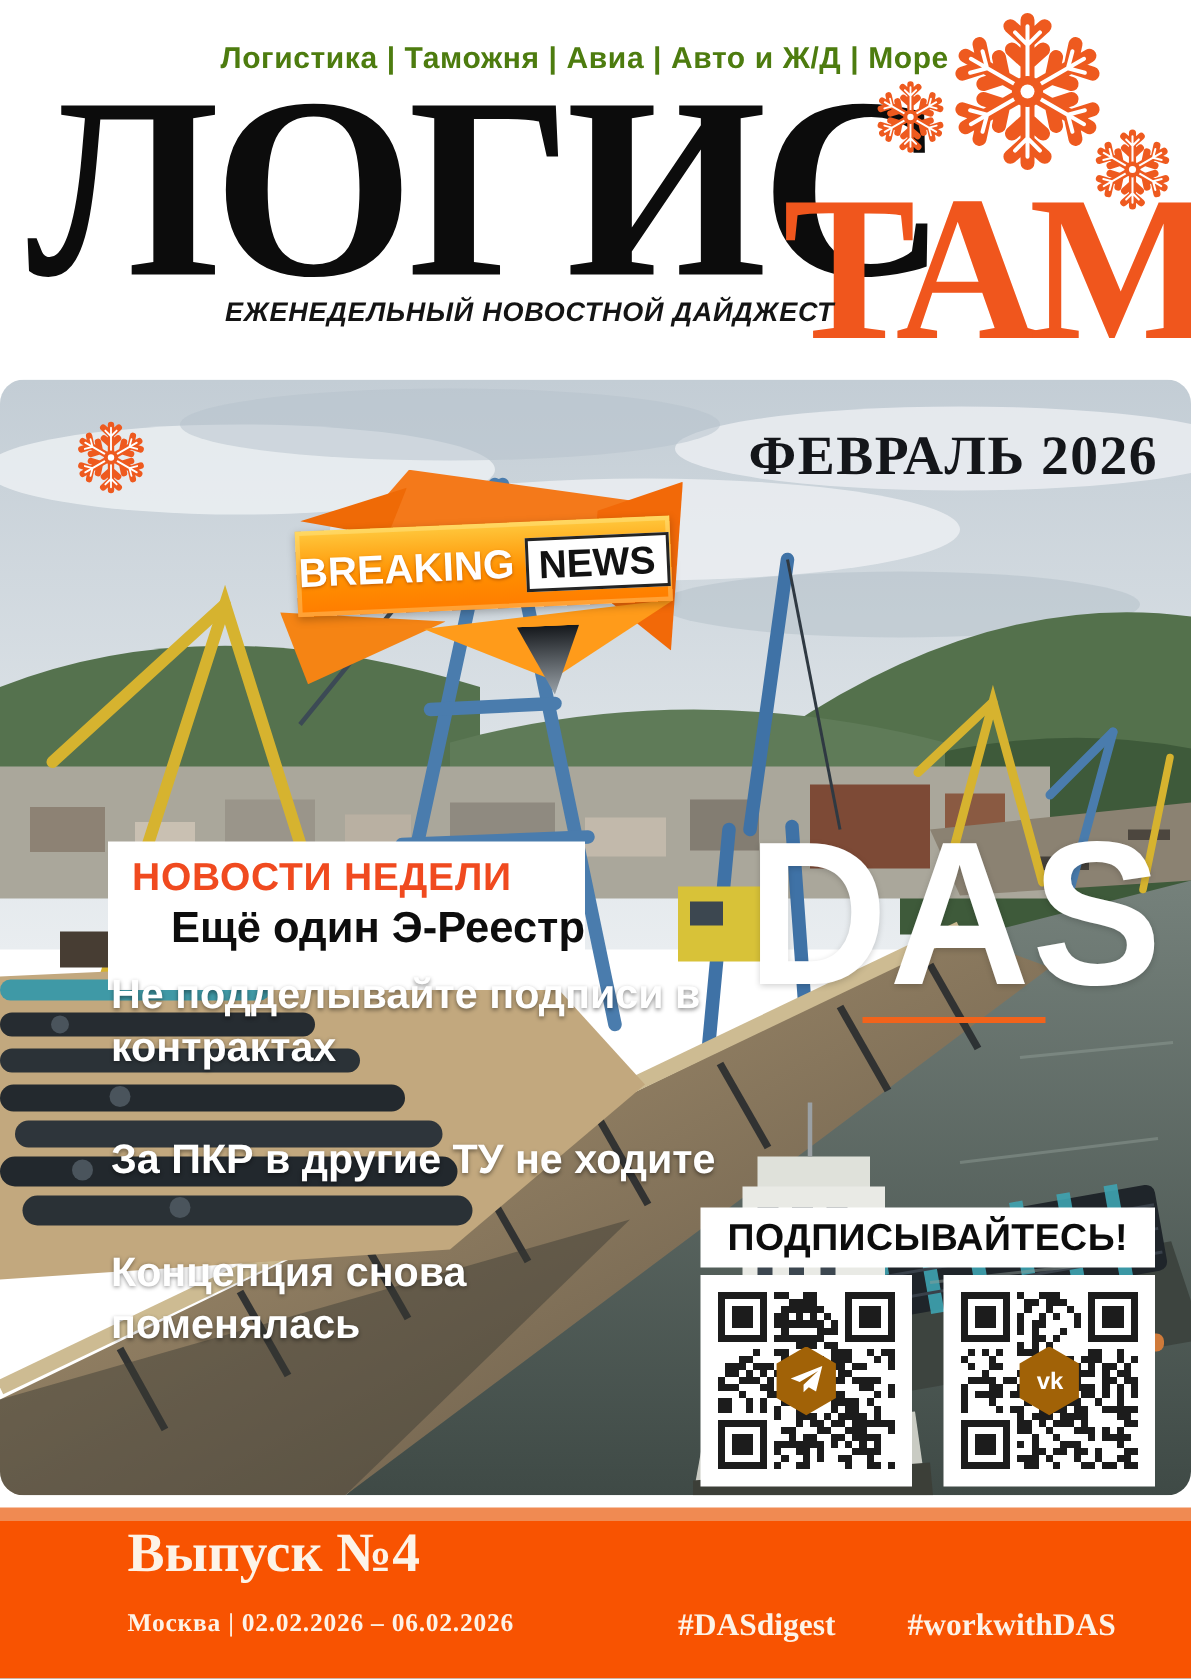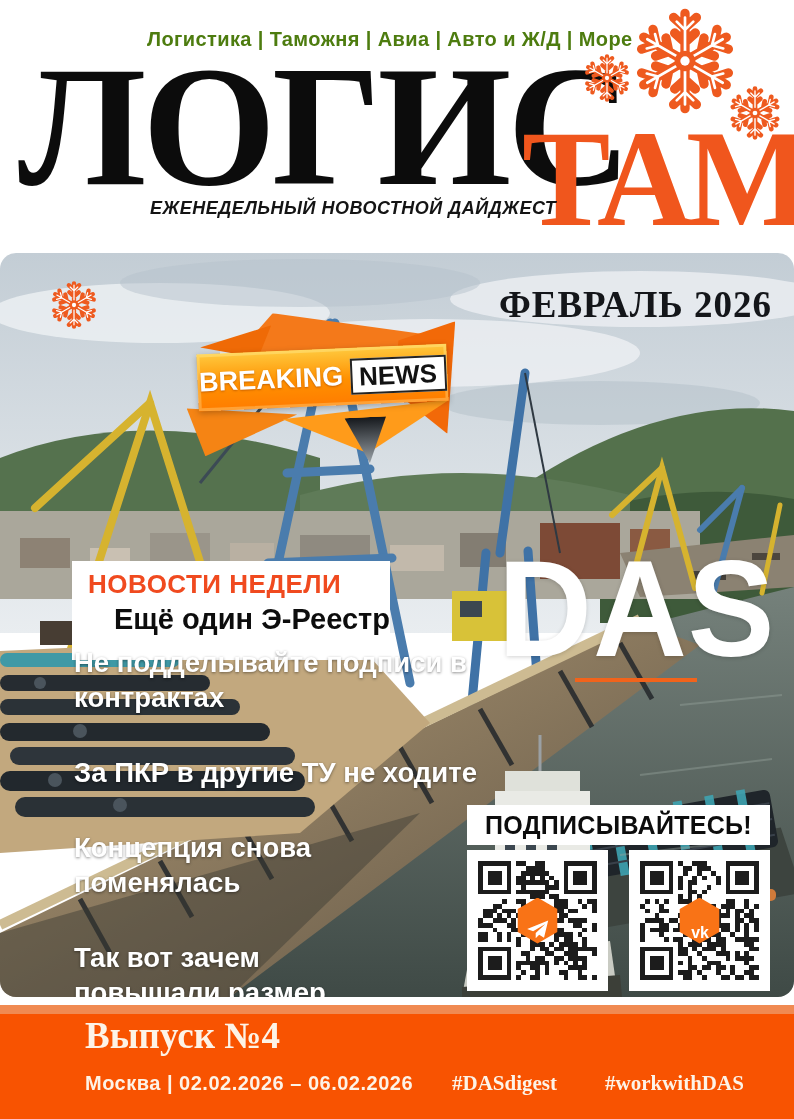--- a/index.html
+++ b/index.html
@@ -76,31 +76,31 @@
   .das-tag{font-size:23px;font-weight:700;letter-spacing:1.2px;}
 
   
   .subscribe{position:absolute;left:467px;top:552px;width:303px;height:40px;background:#fff;
              display:flex;align-items:center;justify-content:center;z-index:6;}
   .subscribe-label{font-size:25px;font-weight:800;color:#0c0c0c;letter-spacing:.3px;}
   .qrs{position:absolute;left:467px;top:597px;width:303px;display:flex;justify-content:space-between;z-index:6;}
   .qr-tile{width:141px;height:141px;background:#fff;position:relative;padding:9px;box-sizing:border-box;}
   .qr-svg{width:100%;height:100%;shape-rendering:crispEdges;}
   .qr-badge{position:absolute;left:50%;top:50%;width:46px;height:46px;margin:-23px 0 0 -23px;
-            background:#f97316;display:flex;align-items:flex-end;justify-content:center;
+            background:#a16207;display:flex;align-items:center;justify-content:center;
             clip-path:polygon(50% 0,93% 25%,93% 75%,50% 100%,7% 75%,7% 25%);}
 
   
   .footer{position:absolute;left:0;top:997px;width:794px;height:122px;background:#fff;}
   .footer-strip{position:absolute;left:0;top:8px;width:100%;height:9px;background:#F08A52;}
   .footer-main{position:absolute;left:0;top:17px;bottom:0;width:100%;background:#F85301;}
   .issue{position:absolute;left:85px;top:0;font-family:"Liberation Serif",serif;font-weight:bold;
          font-size:37px;color:#fdf3e7;}
-  .meta-line{position:absolute;left:85px;top:58px;font-family:Liberation Sans, sans-serif;font-weight:bold;
-         font-size:20px;color:#fdf3e7;letter-spacing:.5px;}
+  .meta-line{position:absolute;left:85px;top:58px;font-family:Liberation Serif, serif;font-weight:bold;
+         font-size:17px;color:#fdf3e7;letter-spacing:.5px;}
   .tags{position:absolute;left:452px;top:57px;display:flex;gap:48px;font-family:"Liberation Serif",serif;
          font-weight:bold;font-size:21px;color:#fdf3e7;}
 </style>
 </head>
 <body>
 
 <svg width="0" height="0" style="position:absolute">
   <defs>
     <g id="spoke">
       <path d="M0,0 L0,-46 M0,-32 L-11,-42 M0,-32 L11,-42 M0,-18 L-10,-27 M0,-18 L10,-27" stroke="#EE5A1F" stroke-width="9" stroke-linecap="round" fill="none"></path>
@@ -302,21 +302,20 @@
 
     <div class="newsbox">
       <div class="kicker">НОВОСТИ НЕДЕЛИ</div>
       <div class="headline">Ещё один Э-Реестр</div>
     </div>
 
     <div class="headlines">
       <div class="hl hl1">Не подделывайте подписи в контрактах</div>
       <div class="hl hl2">За ПКР в другие ТУ не ходите</div>
       <div class="hl hl3">Концепция снова поменялась</div>
-      <div class="hl hl4">Так вот зачем повышали размер</div>
     </div>
 
     <div class="das">
       <div class="das-name">DAS</div>
       <div class="das-rule"></div>
     </div>
 
     <div class="subscribe">
       <span class="subscribe-label">ПОДПИСЫВАЙТЕСЬ!</span>
     </div>

